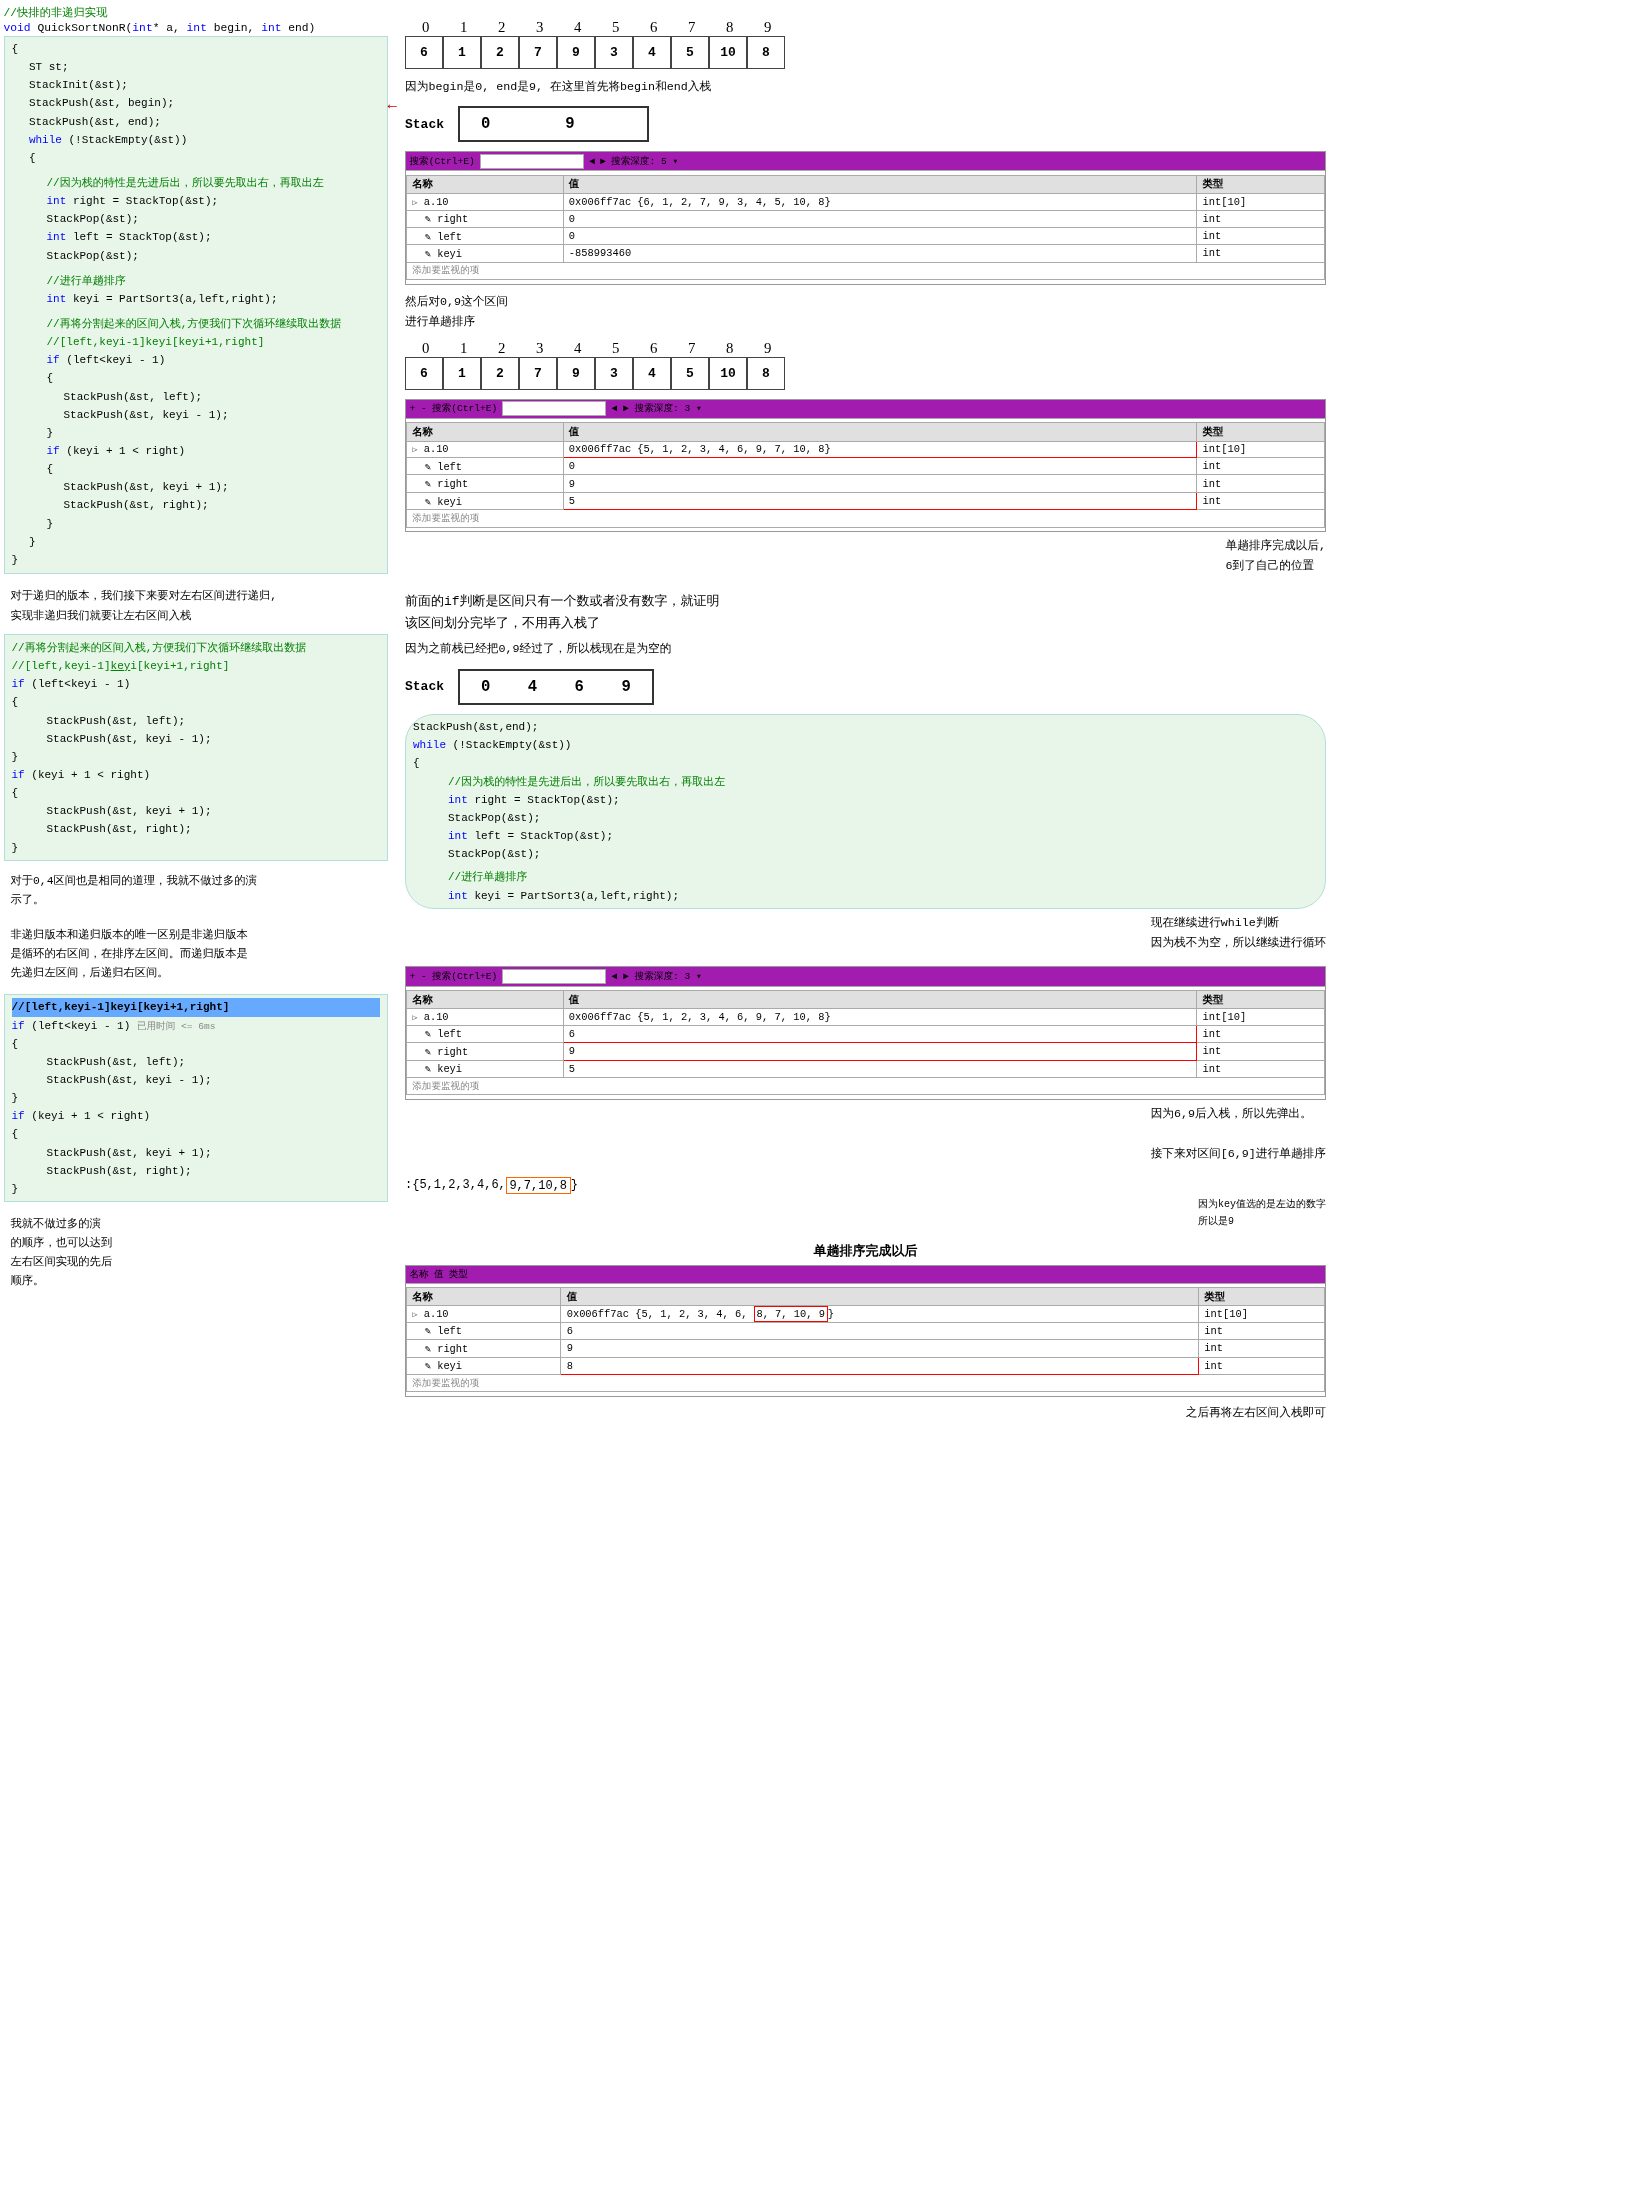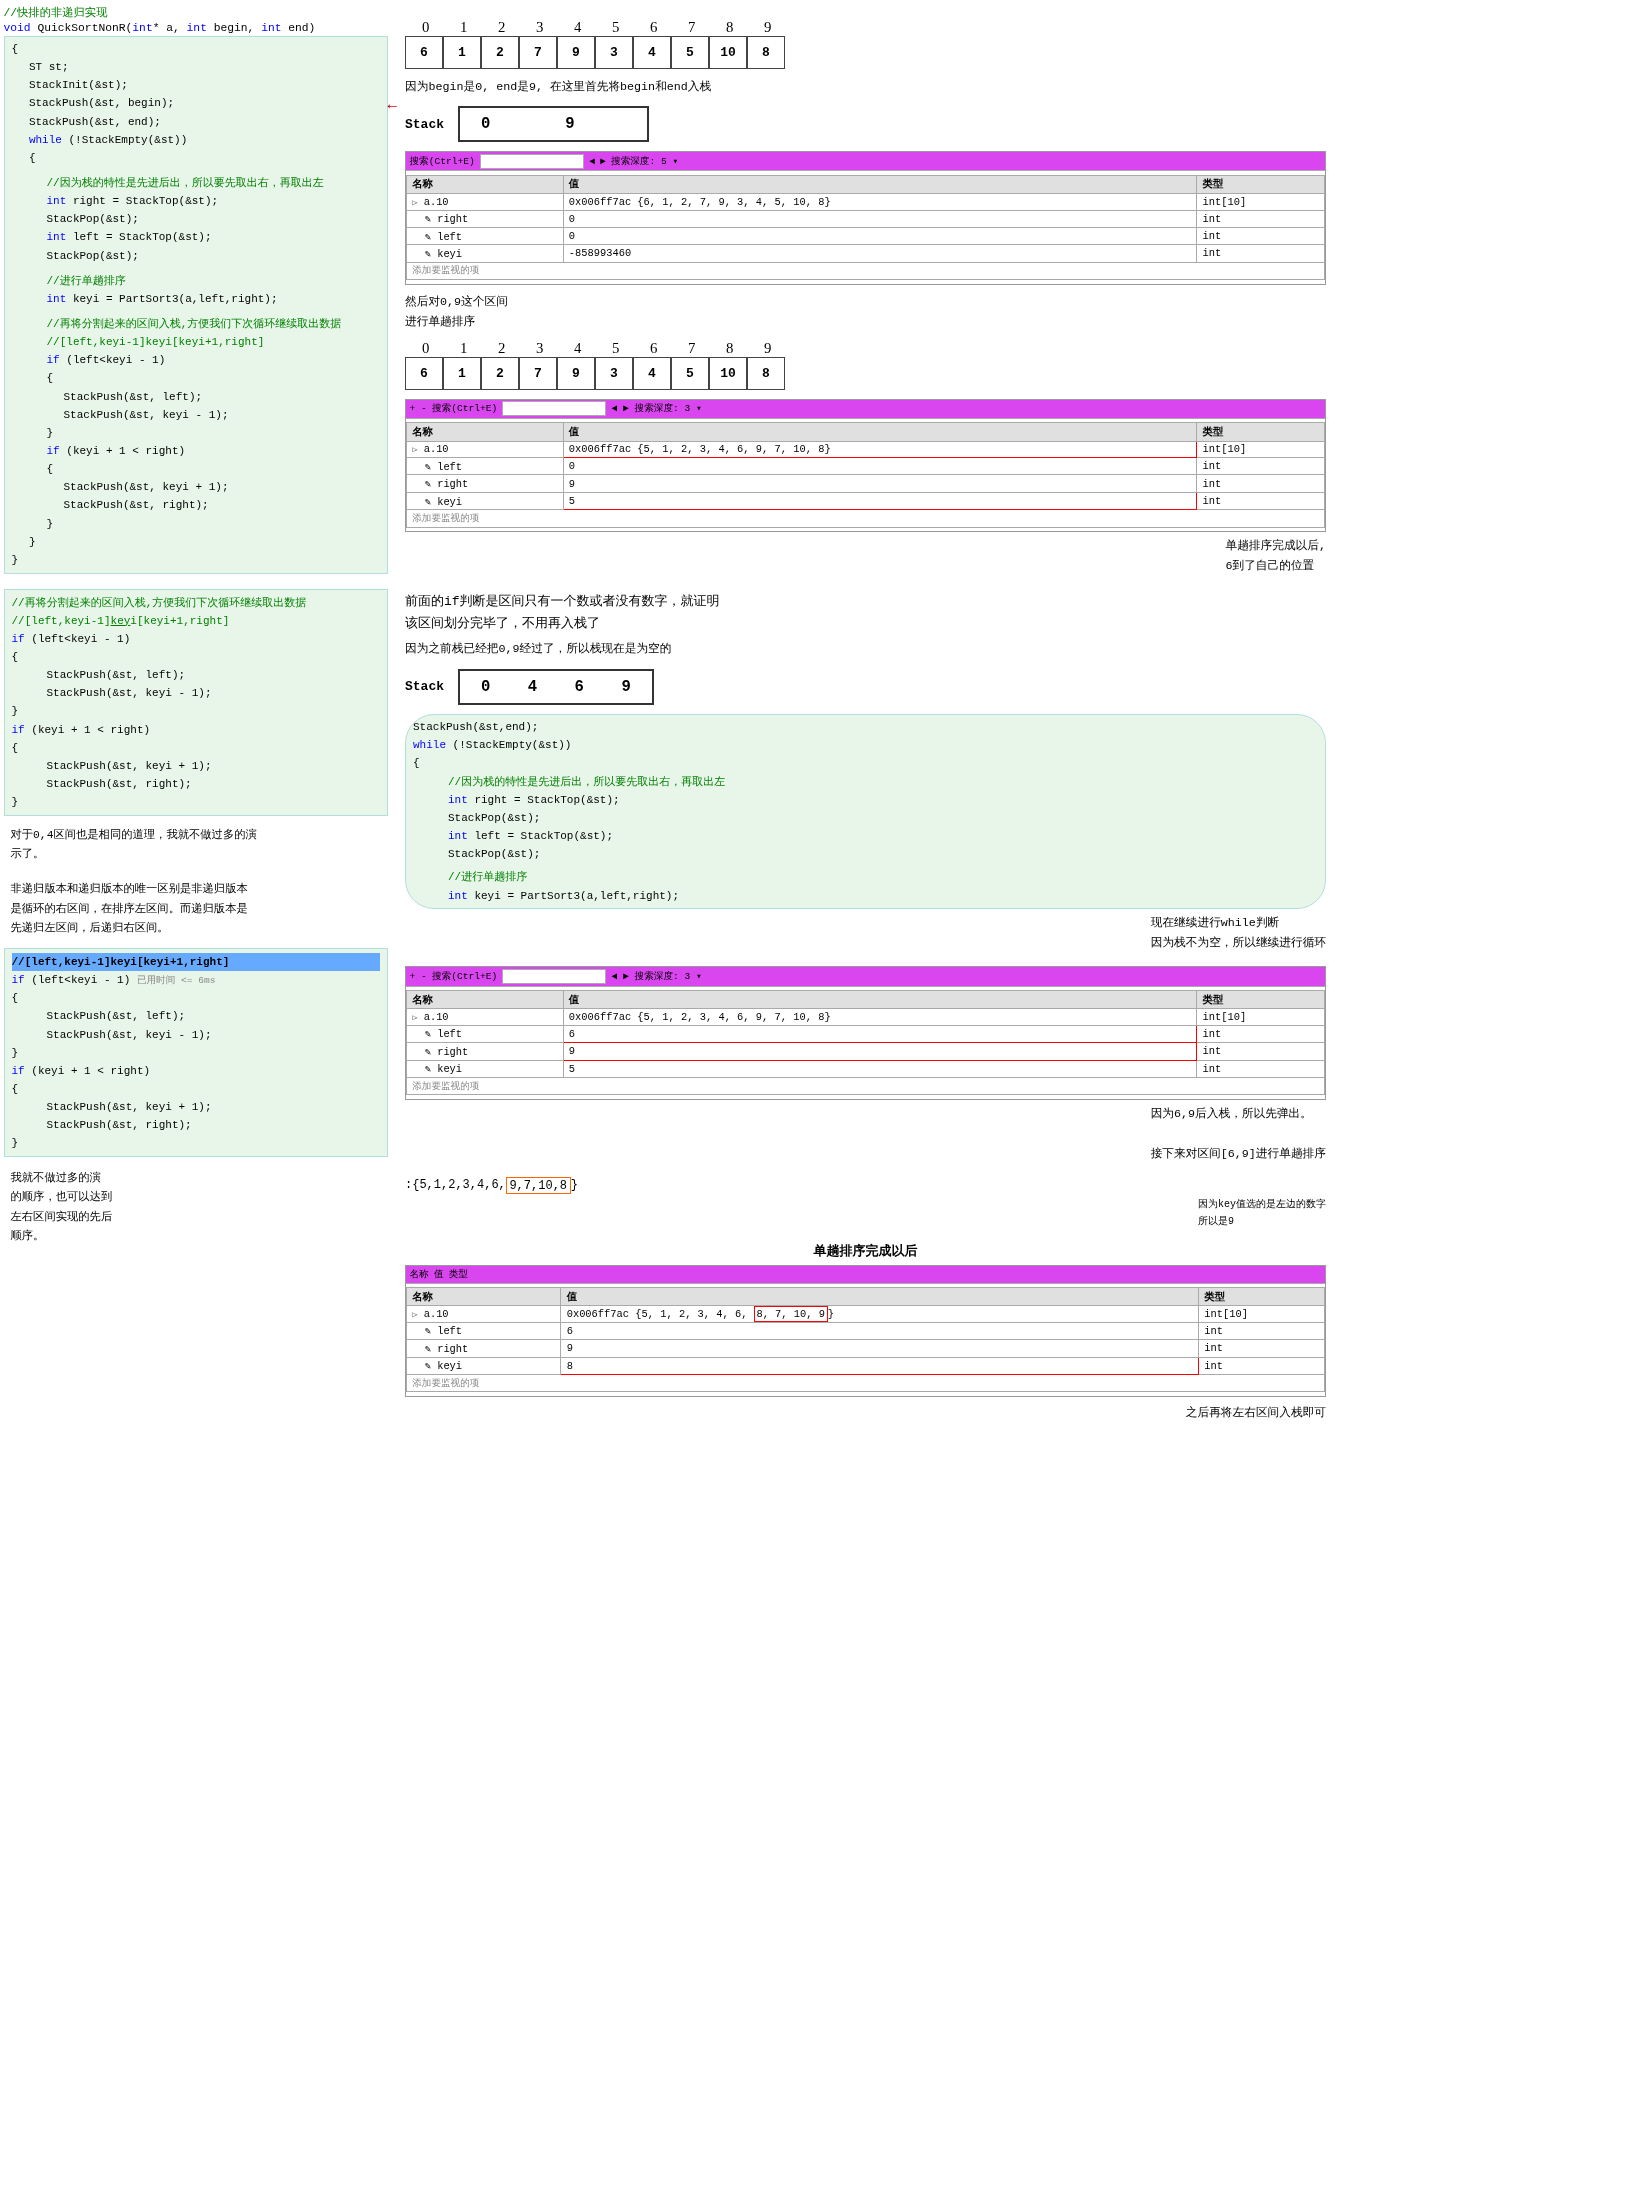--- a/index.html
+++ b/index.html
@@ -33,21 +33,21 @@
     .indent1 { padding-left: 17.4px; }
     .indent2 { padding-left: 35px; }
     .indent3 { padding-left: 52px; }
     .used-time {
       color: #888;
       font-size: 9.6px;
     }
     .keyword { color: #0000ff; }
 
     .debugger-search-bar {
-      background: #d946ef;
+      background: #a21caf;
       border-bottom: 0.9px solid #aaa;
       padding: 1.7px 3.5px;
       display: flex;
       align-items: center;
       font-size: 9.6px;
       gap: 5.2px;
     }
     .search-input-sm {
       border: 0.9px solid #aaa;
       padding: 0.9px 3.5px;
@@ -190,20 +190,24 @@
       <span class="code-line indent2">{</span>
       <span class="code-line indent3">StackPush(&amp;st, keyi + 1);</span>
       <span class="code-line indent3">StackPush(&amp;st, right);</span>
       <span class="code-line indent2">}</span>
       <span class="code-line indent1">}</span>
       <span class="code-line">}</span>
     </div>
 
     <div style="height: 10.4px;"></div>
 
+    <div class="annotation-box">
+      <div style="font-size: 11.3px; line-height: 1.7;">对于递归的版本，我们接下来要对左右区间进行递归,</div>
+      <div style="font-size: 11.3px; line-height: 1.7;">实现非递归我们就要让左右区间入栈</div>
+    </div>
 
     <div class="code-container" style="margin-top: 5.2px;">
       <span class="code-line" style="color:#008000;">//再将分割起来的区间入栈,方便我们下次循环继续取出数据</span>
       <span class="code-line" style="color:#008000;">//[left,keyi-1]<span style="text-decoration:underline;">key</span>i[keyi+1,right]</span>
       <span class="code-line"><span class="keyword">if</span> (left&lt;keyi - 1)</span>
       <span class="code-line">{</span>
       <span class="code-line indent2">StackPush(&amp;st, left);</span>
       <span class="code-line indent2">StackPush(&amp;st, keyi - 1);</span>
       <span class="code-line">}</span>
       <span class="code-line"><span class="keyword">if</span> (keyi + 1 &lt; right)</span>

